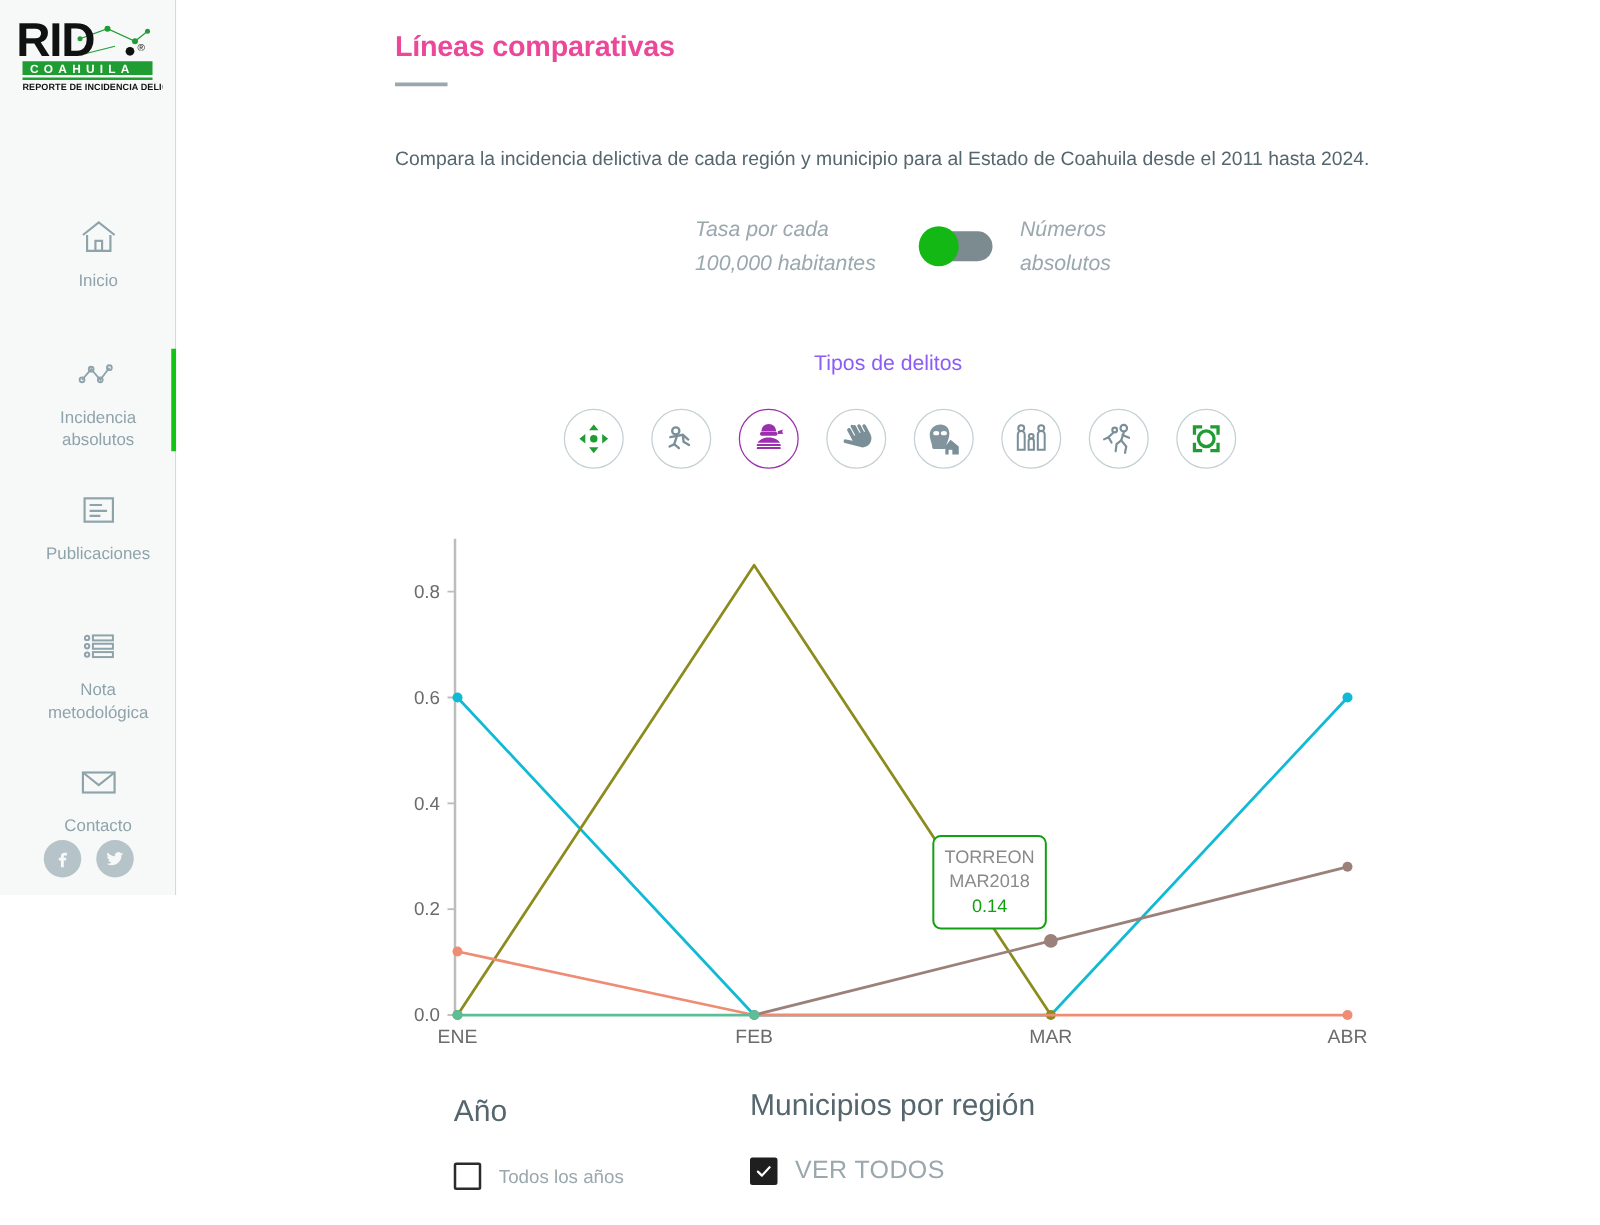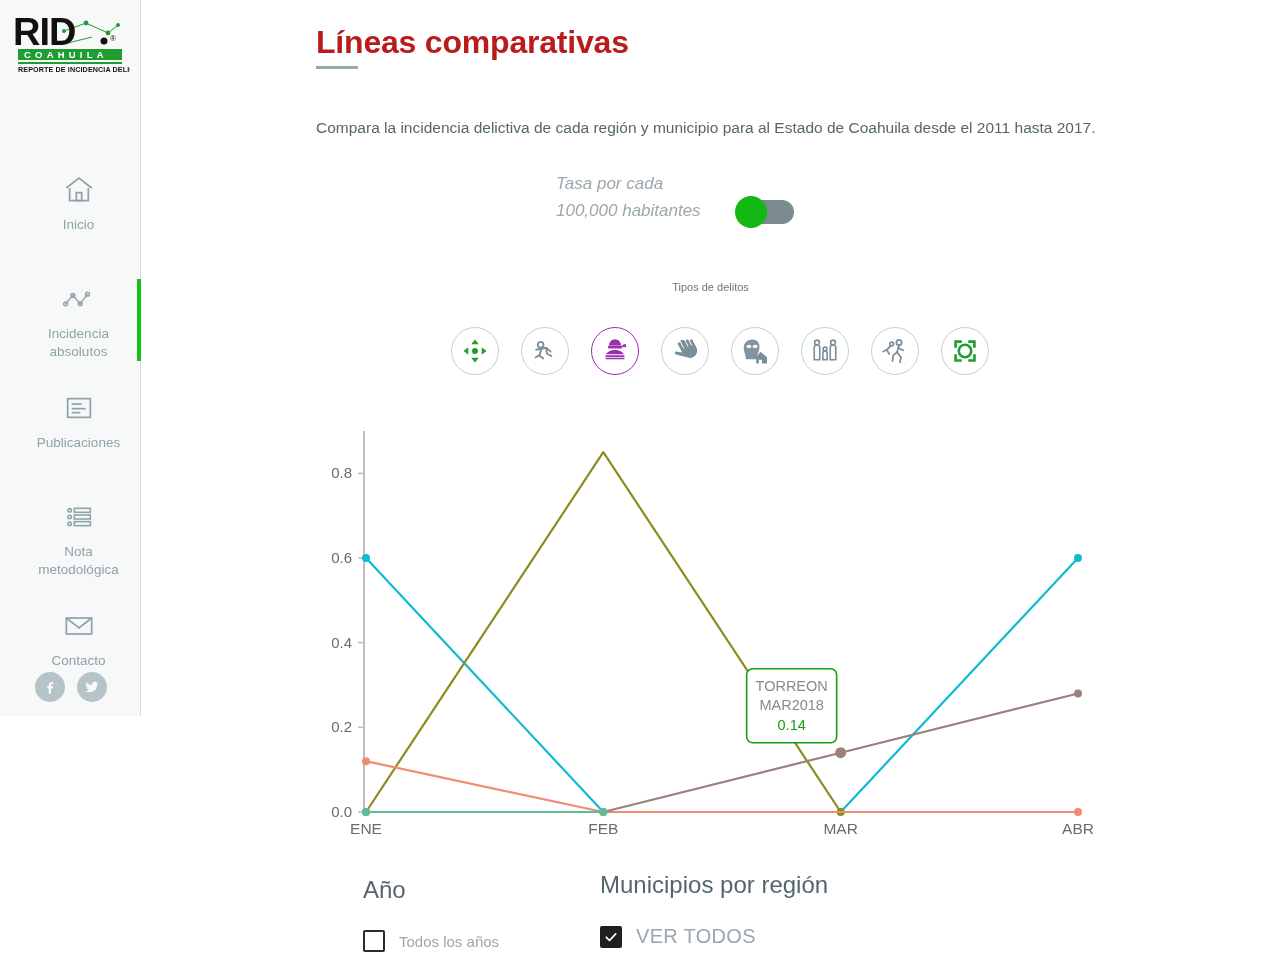--- a/index.html
+++ b/index.html
@@ -74,37 +74,37 @@
   
   #main {
     position: relative;
     width: 1139px; height: 980px;
     background: #fff;
     overflow: hidden;
   }
 
   #page-title {
     position: absolute; left: 175px; top: 24px;
-    font-size: 32px; font-weight: bold;
-    color: #b91c1c;
+    font-size: 23px; font-weight: bold;
+    color: #ec4899;
     letter-spacing: -0.2px;
   }
   #title-underline {
     position: absolute; left: 175px; top: 66px;
     width: 42px; height: 3px; background: #9aa7ad;
   }
   #page-subtitle {
     position: absolute; left: 175px; top: 119px;
     font-size: 15.5px; color: #55666e;
   }
 
   
   #toggle-row {
     position: absolute; left: 415px; top: 170px;
-    display: flex; align-items: flex-end; gap: 22px;
+    display: flex; align-items: center; gap: 22px;
   }
   .toggle-label {
     font-style: italic; font-size: 17px;
     color: #9aa7ad; line-height: 27px;
   }
   .toggle-label.left { text-align: left; width: 160px; }
   .toggle-label.right { text-align: left; width: 110px; }
   #switch {
     position: relative;
     width: 56px; height: 24px;
@@ -116,21 +116,21 @@
     position: absolute;
     left: -3px; top: -4px;
     width: 32px; height: 32px;
     border-radius: 50%;
     background: #14b814;
   }
 
   
   #crime-title {
     position: absolute; left: 0; top: 281px; width: 1139px;
-    text-align: center; font-size: 11px; color: #737373;
+    text-align: center; font-size: 17px; color: #8b5cf6;
   }
   #crime-icons {
     position: absolute; left: 310px; top: 327px;
     display: flex; gap: 22px;
   }
   .crime-btn {
     width: 48px; height: 48px; border-radius: 50%;
     border: 1.5px solid #c5d0d4;
     background: #fff;
     display: flex; align-items: center; justify-content: center;
@@ -288,27 +288,28 @@
         </svg>
       </span>
     </div>
 
   </aside>
 
   <main id="main">
 
     <h1 id="page-title">Líneas comparativas</h1>
     <div id="title-underline"></div>
-    <p id="page-subtitle">Compara la incidencia delictiva de cada región y municipio para al Estado de Coahuila desde el 2011 hasta 2017.</p>
+    <p id="page-subtitle">Compara la incidencia delictiva de cada región y municipio para al Estado de Coahuila desde el 2011 hasta 2024.</p>
 
     <div id="toggle-row">
       <span class="toggle-label left">Tasa por cada 100,000 habitantes</span>
       <span id="switch">
         <span class="knob"></span>
       </span>
+      <span class="toggle-label right">Números absolutos</span>
     </div>
 
     <div id="crime-title">Tipos de delitos</div>
 
     <div id="crime-icons">
 
       <div class="crime-btn green">
         <svg width="30" height="30" viewBox="0 0 24 24" fill="currentColor">
           <circle cx="12" cy="12" r="2.4"></circle>
           <path d="M12 2.8 L15 6.6 H9 Z"></path>

